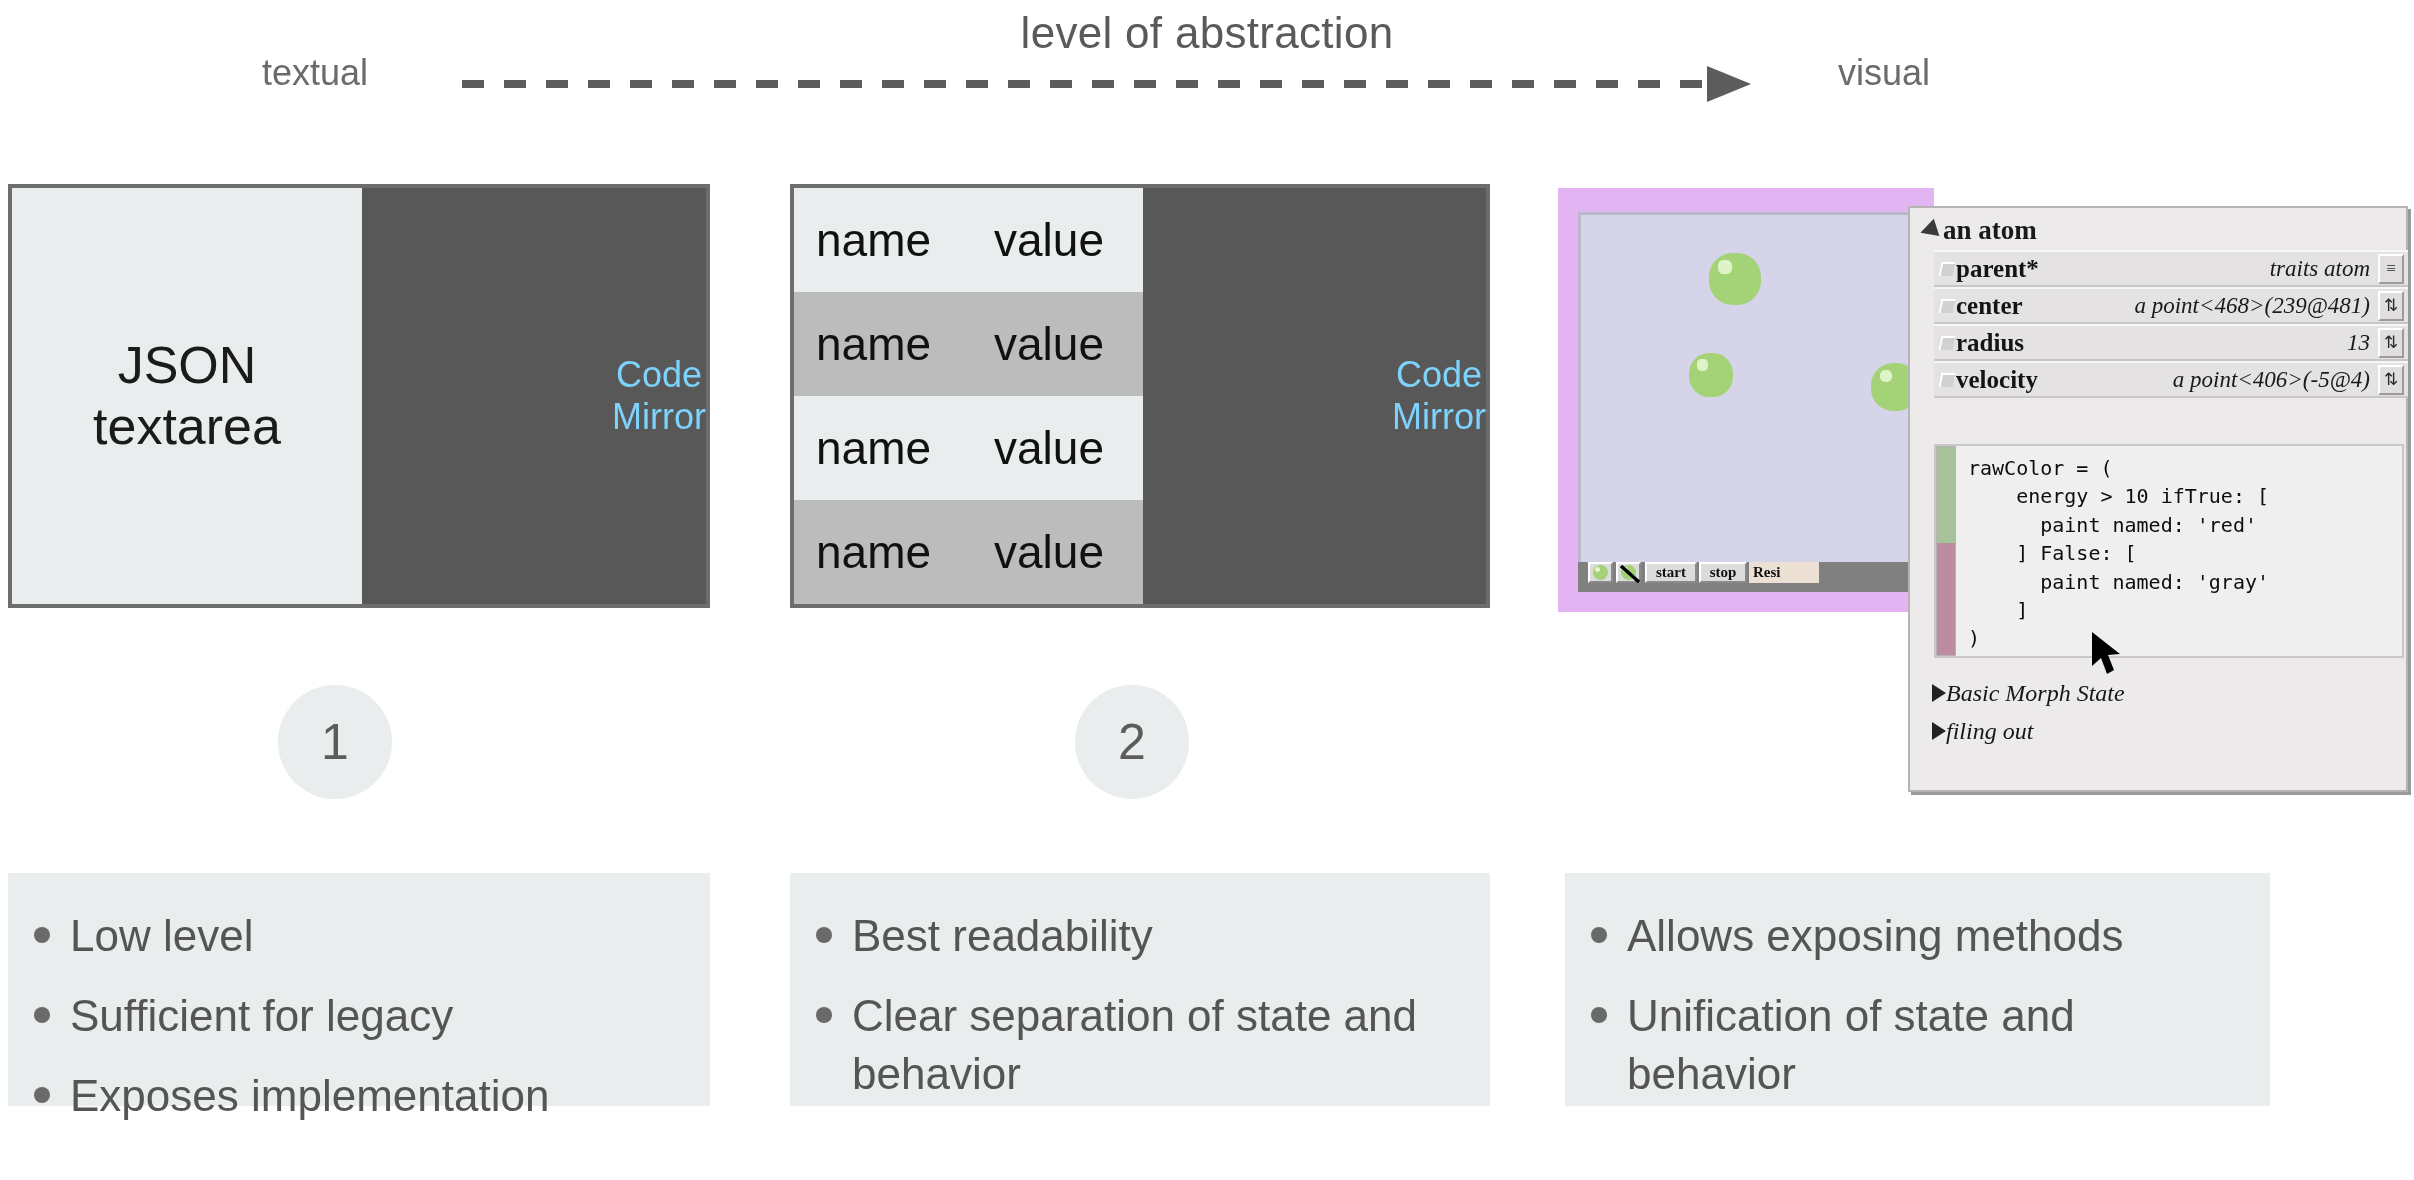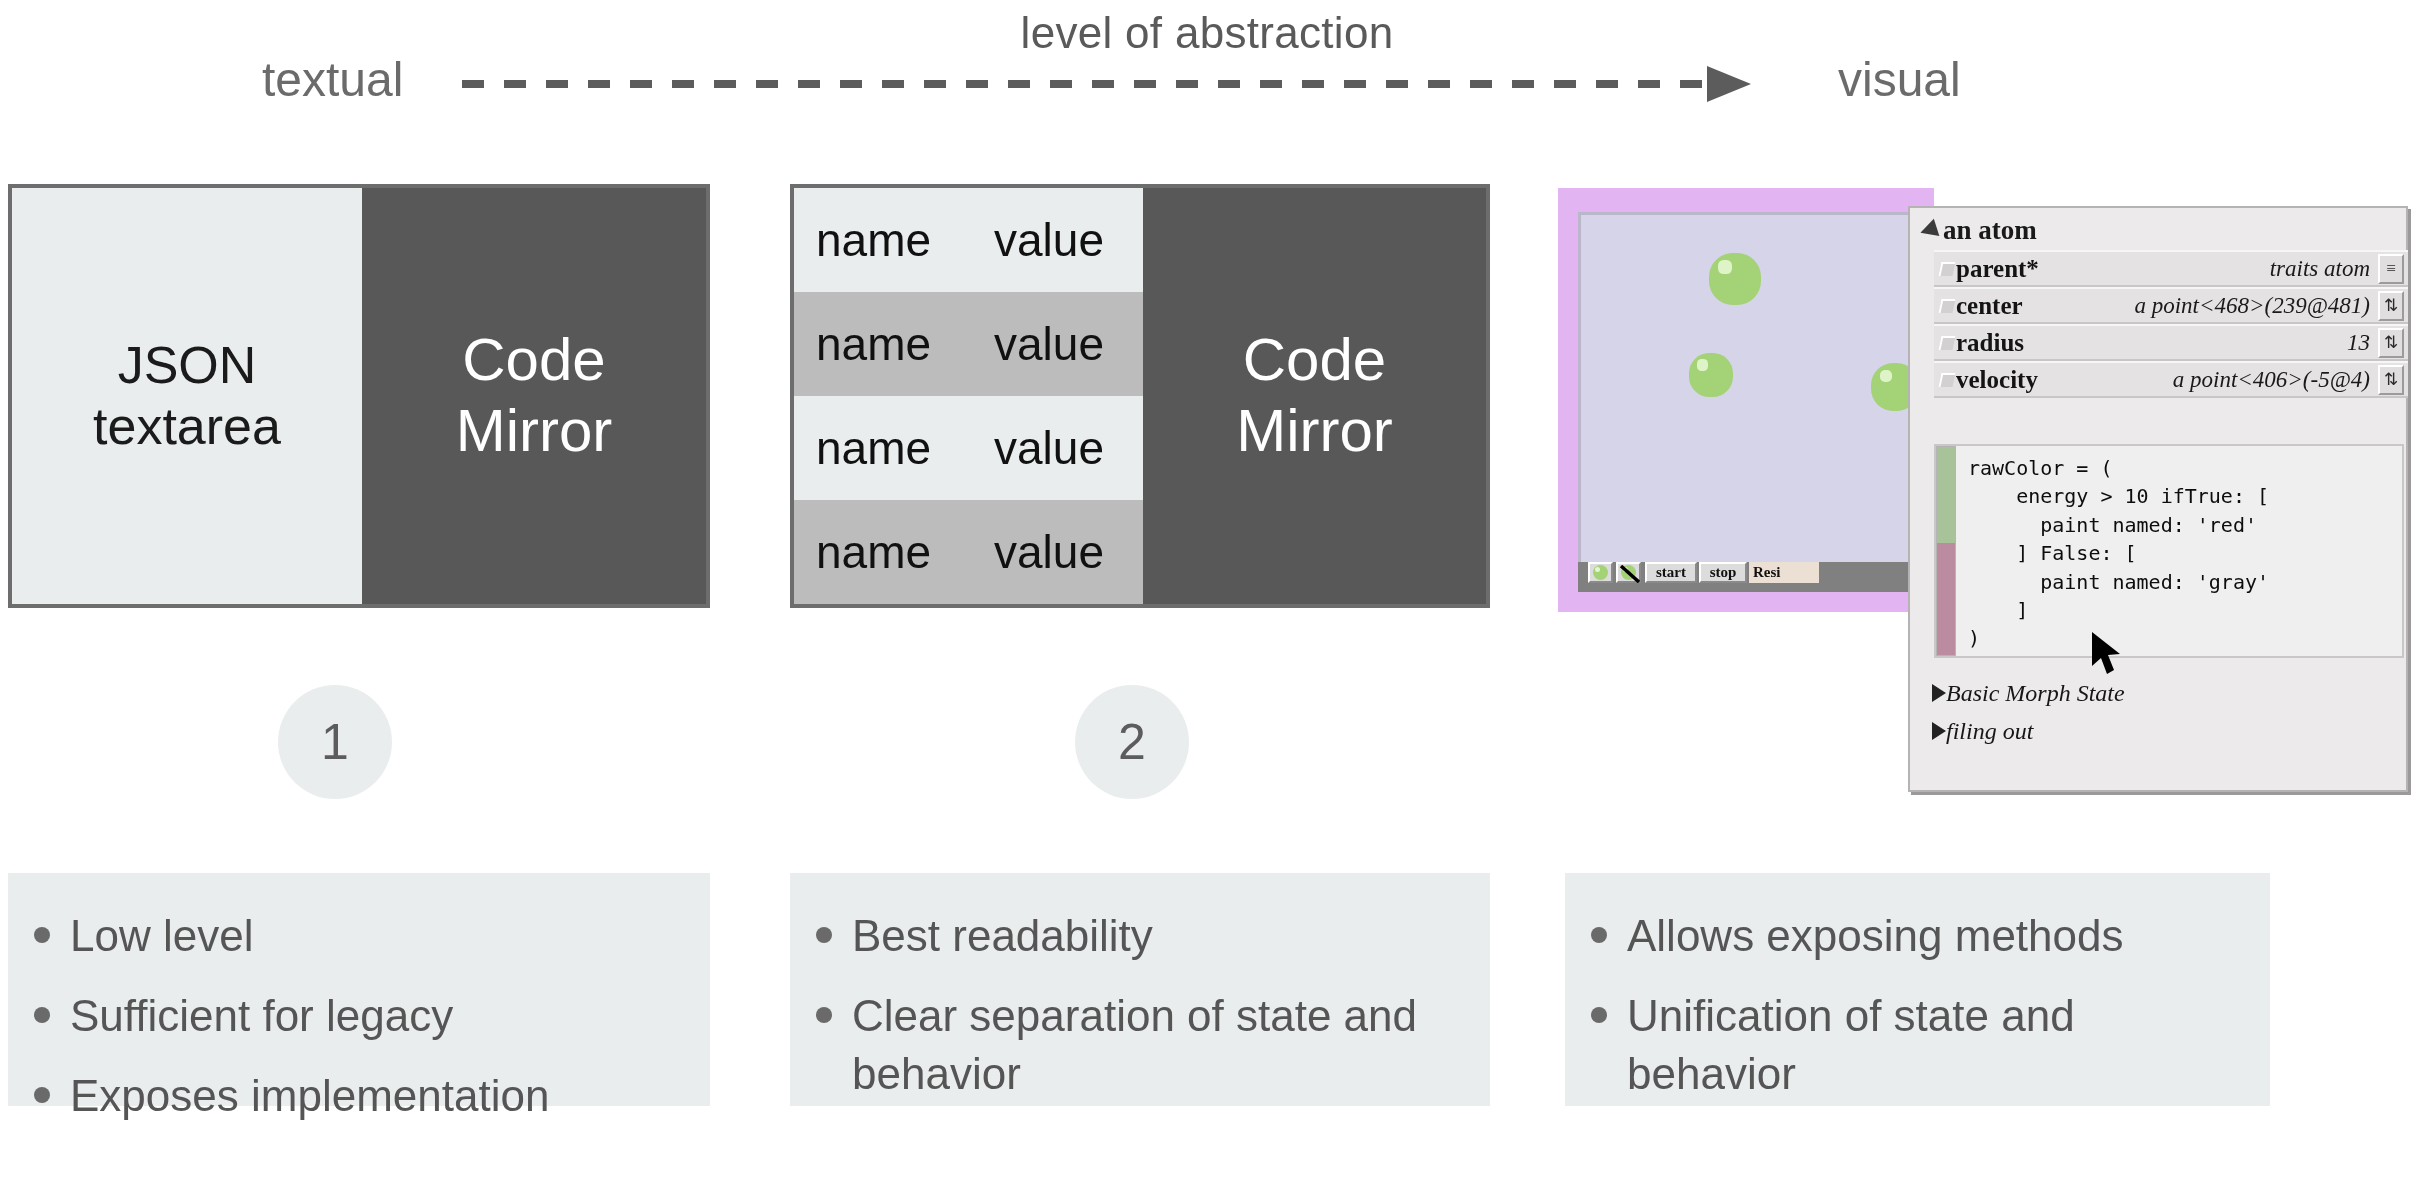--- a/index.html
+++ b/index.html
@@ -13,21 +13,21 @@
     position:relative;
   }
   .canvas{position:absolute;left:0;top:0;width:2414px;height:1180px;}
 
   
   .axis-title{
     position:absolute;left:0;top:8px;width:2414px;text-align:center;
     font-size:44px;color:#5a5a5a;letter-spacing:.3px;
   }
   .axis-label{
-    position:absolute;top:52px;font-size:48px;color:#6b6b6b;
+    position:absolute;top:52px;font-size:36px;color:#6b6b6b;
   }
   .axis-label.left{left:262px;}
   .axis-label.right{left:1838px;}
   .axis-line{
     position:absolute;left:462px;top:80px;width:1300px;height:8px;
   }
   .axis-line .dashes{
     position:absolute;left:0;top:0;width:1250px;height:8px;
     background-image:repeating-linear-gradient(to right,#5c5c5c 0 22px,rgba(0,0,0,0) 22px 42px);
   }
@@ -45,22 +45,22 @@
     display:flex;
     background:#e9edee;
   }
   #panel-1{left:8px;width:702px;}
   #panel-2{left:790px;width:700px;}
   .pane-light{
     background:#e9edee;display:flex;align-items:center;justify-content:center;
     text-align:center;font-size:52px;color:#1b1b1b;line-height:1.18;
   }
   .pane-dark{
-    background:#585858;display:flex;align-items:center;justify-content:center;
-    text-align:center;font-size:60px;color:#ffffff;line-height:1.18;
+    background:#585858;display:flex;align-items:center;justify-content:flex-end;
+    text-align:center;font-size:36px;color:#7dd3fc;line-height:1.18;
   }
   #panel-1 .pane-light{width:350px;}
   #panel-1 .pane-dark{width:344px;}
   #panel-2 .table-pane{width:350px;display:flex;flex-direction:column;}
   #panel-2 .pane-dark{width:344px;}
 
   .kv-row{
     flex:1 1 0;display:flex;align-items:center;
     font-size:46px;color:#111111;
   }

